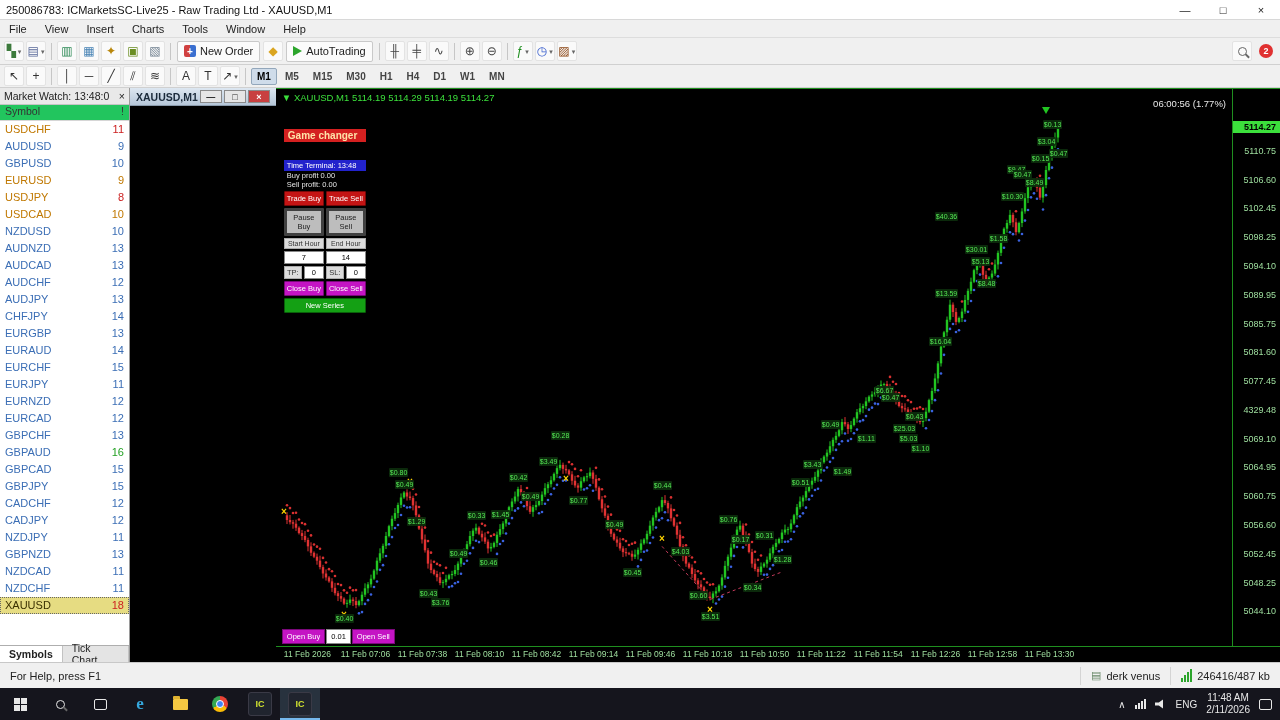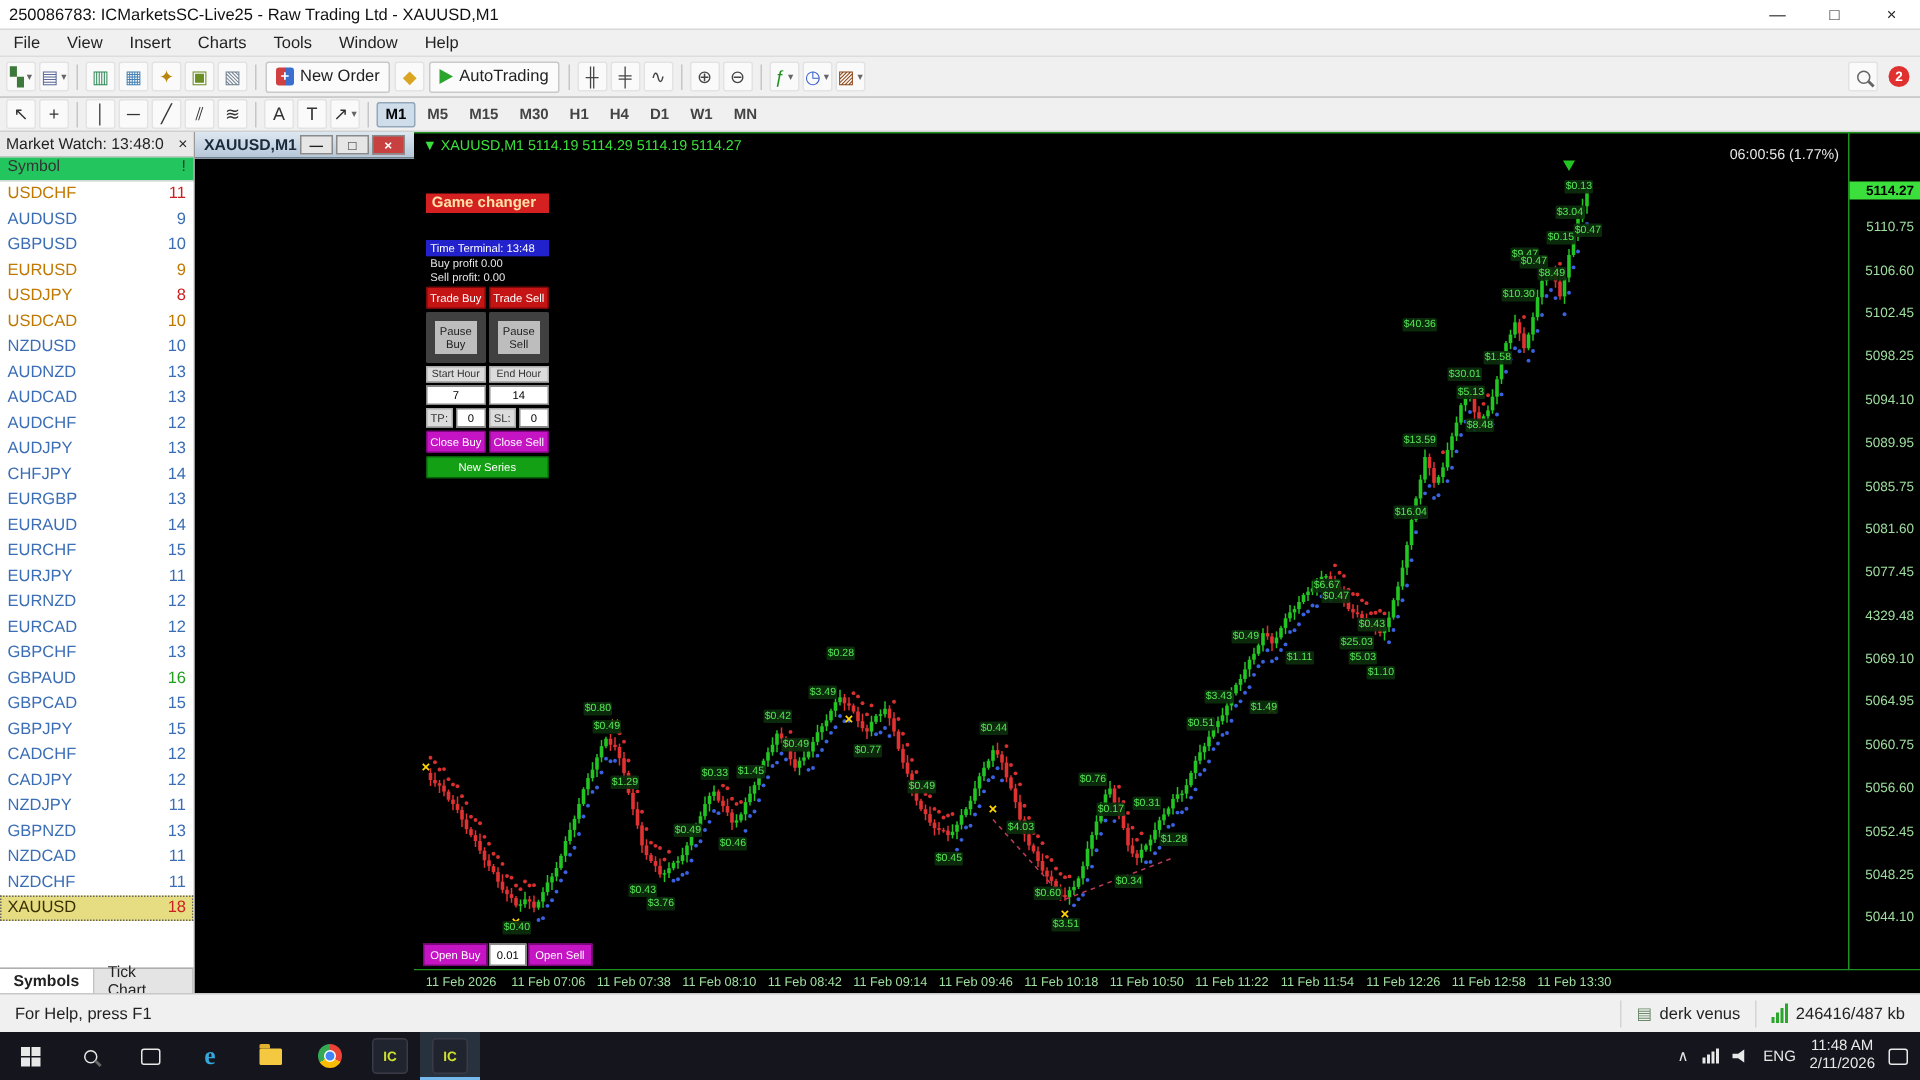--- a/index.html
+++ b/index.html
@@ -55,21 +55,21 @@
   .countdown{position:absolute;top:9px;right:6px;color:#e8e8e8;font-size:9.5px;z-index:5}
   .plabel{position:absolute;background:rgba(12,44,12,0.92);color:#55e855;font-size:7px;line-height:9px;padding:0 1px;white-space:nowrap;z-index:3;border-radius:1px}
   
   .gc-panel{position:absolute;left:8px;top:40px;width:82px;z-index:6;font-size:7.5px}
   .gc-title{background:#d42020;color:#ffe2a8;font-size:10px;font-weight:bold;padding:1px 4px}
   .gc-blue{background:#2222cc;color:#fff;padding:1px 3px;margin-top:18px}
   .gc-text{color:#e4e4e4;padding:0 3px;background:rgba(0,0,0,0.65);line-height:9px}
   .gc-row{display:flex;gap:2px;margin-top:2px}
   .gc-btn{flex:1;text-align:center;color:#fff;padding:2px 0;font-size:7.5px;border-radius:1px}
   .red{background:#c41414;border:1px solid #7a0808}
-  .grayb{background:#bdbdbd;color:#222;border:6px solid #404040}
+  .grayb{background:#bdbdbd;color:#222;border:3px solid #404040}
   .magenta{background:#c414c4;border:1px solid #7a087a}
   .greenb{background:#14a014;border:1px solid #0a600a;color:#fff}
   .gc-lbl{flex:1;background:#dcdcdc;color:#333;text-align:center;padding:1px 0;font-size:7px;border:1px solid #aaa}
   .gc-input{flex:1;background:#fff;color:#000;text-align:center;border:1px solid #888;padding:1px 0}
   .gc-mini{width:18px;background:#dcdcdc;color:#333;text-align:center;padding:1px 0;border:1px solid #aaa}
   .open-row{position:absolute;left:6px;bottom:2px;display:flex;gap:1px;z-index:6;font-size:7.5px;align-items:stretch}
   .open-btn{background:#c414c4;color:#fff;padding:2px 4px;border:1px solid #7a087a}
   .lot-box{background:#fff;color:#000;padding:2px 4px;border:1px solid #888}
   
   .statusbar{position:absolute;left:0;right:0;bottom:32px;height:26px;background:#f0f0f0;border-top:1px solid #c8c8c8;display:flex;align-items:center;font-size:11px;color:#222}

